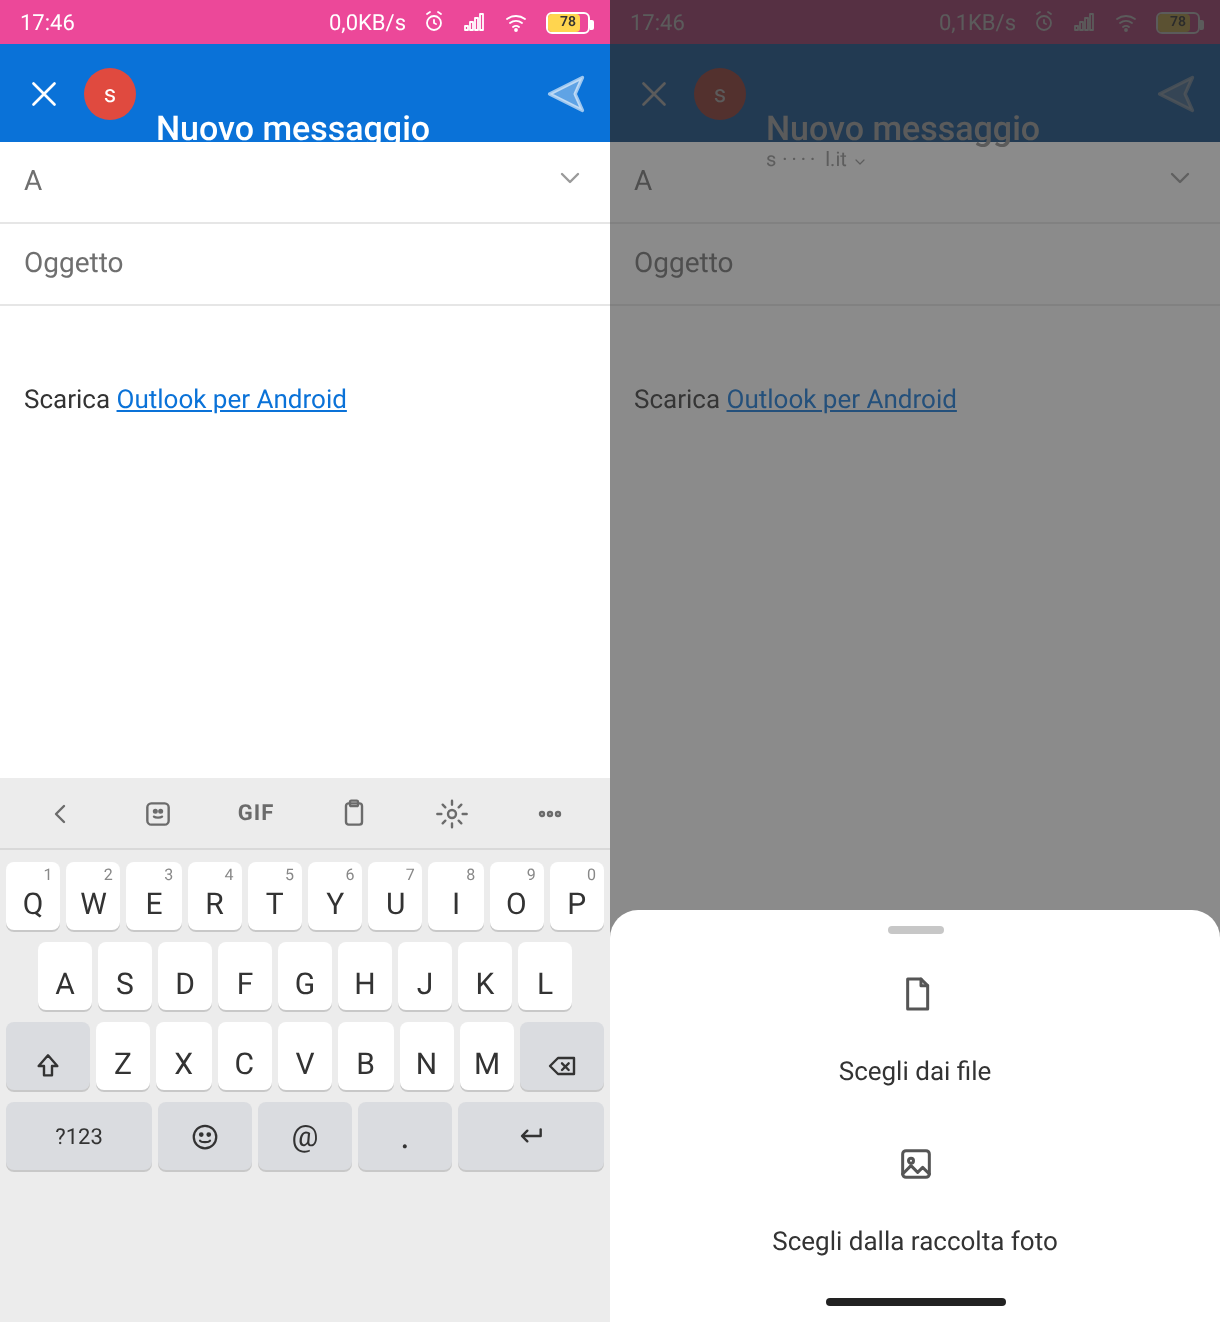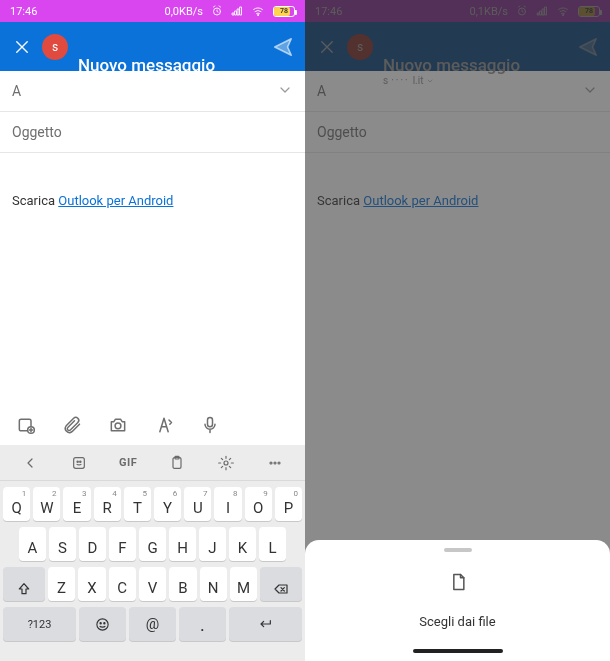--- a/index.html
+++ b/index.html
@@ -1,19 +1,19 @@
 <!DOCTYPE html>
 <html><head>
 <meta charset="utf-8">
 <style>
   * { margin: 0; padding: 0; box-sizing: border-box; font-family: -apple-system, Roboto, sans-serif; }
   body { width: 610px; height: 661px; display: flex; background: #fff; }
   .phone { width: 305px; height: 661px; position: relative; overflow: hidden; }
   
-  .status-bar { height: 22px; background: #d946ef; display: flex; align-items: center; padding: 0 10px; color: #fff; font-size: 11px; }
+  .status-bar { height: 22px; background: #ec4899; display: flex; align-items: center; padding: 0 10px; color: #fff; font-size: 11px; }
   .status-left { flex: 0 0 auto; }
   .status-right { margin-left: auto; display: flex; align-items: center; gap: 8px; }
   .status-icon { display: inline-flex; }
   .battery { border: 1px solid #fff; border-radius: 3px; width: 22px; height: 11px; position: relative; display: inline-flex; align-items: center; }
   .battery::after { content: ""; position: absolute; right: -3px; top: 3px; width: 2px; height: 5px; background: #fff; border-radius: 0 1px 1px 0; }
   .battery-fill { height: 100%; width: 78%; background: #ffd54f; border-radius: 2px; }
   .battery-text { position: absolute; width: 100%; text-align: center; font-size: 7px; color: #333; font-weight: 600; }
   
   .header { height: 49px; background: #0a72d8; display: flex; align-items: center; padding: 0 10px; color: #fff; }
   .close-ic, .send-ic { width: 24px; height: 24px; display: flex; align-items: center; justify-content: center; }
@@ -23,21 +23,21 @@
   .subtitle { font-size: 10px; display: flex; align-items: center; gap: 3px; opacity: .95; }
   
   .field-row { height: 41px; border-bottom: 1px solid #e6e6e6; display: flex; align-items: center; padding: 0 12px; color: #6f6f6f; font-size: 14px; }
   .field-row .label { flex: 1; }
   .chev { color: #9a9a9a; }
   .body-area { padding: 12px; font-size: 13px; color: #333; }
   .body-area a { color: #0a72d8; text-decoration: underline; }
   
   .compose-toolbar { position: absolute; bottom: 216px; left: 0; right: 0; height: 37px; display: flex; align-items: center; gap: 26px; padding: 0 16px; background: #fff; color: #6f6f6f; }
   
-  .keyboard { position: absolute; bottom: 0; left: 0; right: 0; height: 216px; background: #ececec; }
+  .keyboard { position: absolute; bottom: 0; left: 0; right: 0; height: 272px; background: #ececec; }
   .kb-toolbar { height: 36px; display: flex; align-items: center; justify-content: space-around; padding: 0 6px; color: #6b6b6b; border-bottom: 1px solid #d9d9d9; }
   .kb-tool { width: 28px; display: flex; justify-content: center; }
   .gif-lbl { font-size: 11px; font-weight: 700; letter-spacing: .5px; }
   .kb-rows { padding: 6px 3px 4px; }
   .kb-row { display: flex; gap: 3px; margin-bottom: 6px; justify-content: center; }
   .key { flex: 1; height: 34px; background: #fff; border-radius: 4px; display: flex; align-items: flex-end; justify-content: center; box-shadow: 0 1px 0 rgba(0,0,0,.15); position: relative; padding-bottom: 4px; font-size: 15px; color: #333; }
   .key .num { position: absolute; top: 2px; right: 4px; font-size: 8px; color: #888; }
   .key-wide { flex: 1.4; }
   .key-fn { background: #dadce0; }
   .key-space { flex: 4; background: #dadce0; font-size: 10px; color: #666; align-items: center; padding-bottom: 0; }
@@ -324,15 +324,23 @@
   <div class="overlay"></div>
   <div class="sheet">
     <div class="sheet-handle"></div>
     <div class="sheet-item">
       <svg width="20" height="20" viewBox="0 0 24 24">
           <path d="M7 3h8l4 4v14H7z"></path>
           <path d="M15 3v4h4"></path>
         </svg>
       <span>Scegli dai file</span>
     </div>
+    <div class="sheet-item">
+      <svg width="20" height="20" viewBox="0 0 24 24">
+          <rect x="4" y="4" width="16" height="16" rx="2"></rect>
+          <circle cx="9" cy="10" r="1.5"></circle>
+          <path d="M4 18l5-5 4 4 3-3 4 4"></path>
+        </svg>
+      <span>Scegli dalla raccolta foto</span>
+    </div>
     <div class="home-ind"></div>
   </div>
 </div>
 
 </body></html>

